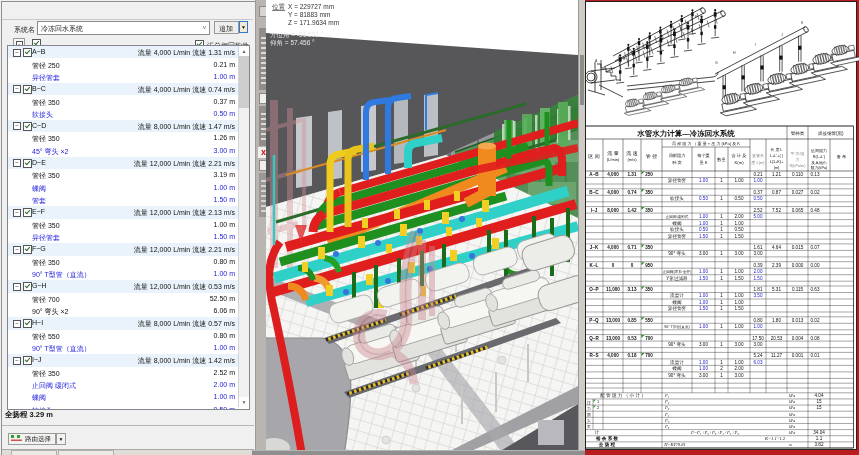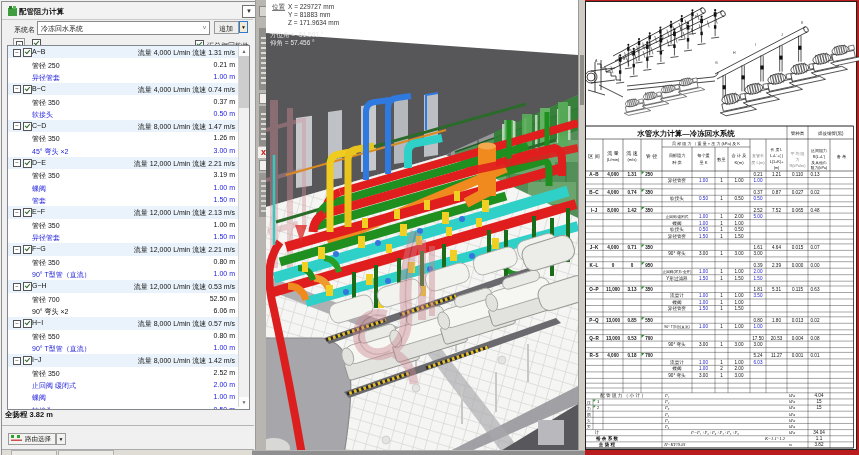--- a/index.html
+++ b/index.html
@@ -38,29 +38,20 @@
 #vstrip{left:255px;top:0;width:11px;height:455px;background:#b9b6b1;border-left:1px solid #9a9a9a;}
 
 #splitter{left:578px;top:0;width:8px;height:455px;background:#cfccc6;border-left:1px solid #9a9a9a;border-right:1px solid #9a9a9a;}
 #sthumb{left:580px;top:55px;width:4px;height:50px;background:#8f8d88;}
 #rpanel{left:585px;top:0;width:274px;height:455px;background:#b91c1c;}
 </style></head>
 <body>
 <div id="lpanel" class="abs">
   <div class="abs" style="left:1px;top:1px;width:253px;height:453px;border:1px solid #8f8f8f;"></div>
   <div class="abs" style="left:2px;top:18.5px;width:251px;height:1px;background:#c9c9c9;"></div>
-  <div id="ltitle" class="abs">
-    <svg style="position:absolute;left:6px;top:3px" width="10" height="10">
-        <rect x="0" y="2" width="9" height="8" fill="#3f9c3f"></rect>
-        <rect x="1" y="0" width="3" height="3" fill="#2a7a2a"></rect>
-        <rect x="5" y="0" width="3" height="3" fill="#57b357"></rect>
-      </svg>
-    <span class="txt">配管阻力计算</span>
-    <div class="ddbtn" style="left:240px;top:2px;width:12px;height:11px;line-height:11px;">▼</div>
-  </div>
   <div id="sysrow" class="abs">
     <span id="syslbl">系统名</span>
     <div id="sysbox">
         <span style="position:absolute;left:3px;top:2px;">冷冻回水系统</span>
         <span style="position:absolute;right:3px;top:2px;color:#666;font-size:6px;">v</span>
       </div>
     <div id="addbtn">
         <span style="position:absolute;left:4px;top:2px;">追加</span>
       </div>
     <div style="position:absolute;left:237px;top:0.5px;width:7px;height:10px;border:1.5px solid #2e7ad0;background:#f2ead6;font-size:5px;line-height:10px;text-align:center;color:#111;">▼</div>
@@ -213,21 +204,21 @@
           <span class="lv">软接头</span>
           <span class="rv">0.50 m</span>
         </div>
       </div>
     <div id="vsb">
         <div class="up">▲</div>
         <div class="th"></div>
         <div class="dn">▼</div>
       </div>
   </div>
-  <div id="totrow" class="abs">全扬程 3.82 m</div>
+  <div id="totrow" class="abs">全扬程 3.29 m</div>
   <div id="lbot" class="abs"></div>
   <div id="routebtn" class="abs">
       <svg style="position:absolute;left:2px;top:1.5px" width="12" height="8">
         <rect x="0" y="0" width="3" height="3" fill="#30a030"></rect>
         <rect x="6" y="0" width="3" height="3" fill="#30a030"></rect>
         <rect x="0" y="4.5" width="11" height="1.5" fill="#d05050"></rect>
       </svg>
       <span style="position:absolute;left:16px;top:1px;">路由选择</span>
     </div>
   <div id="routedd" class="abs">▼</div>

